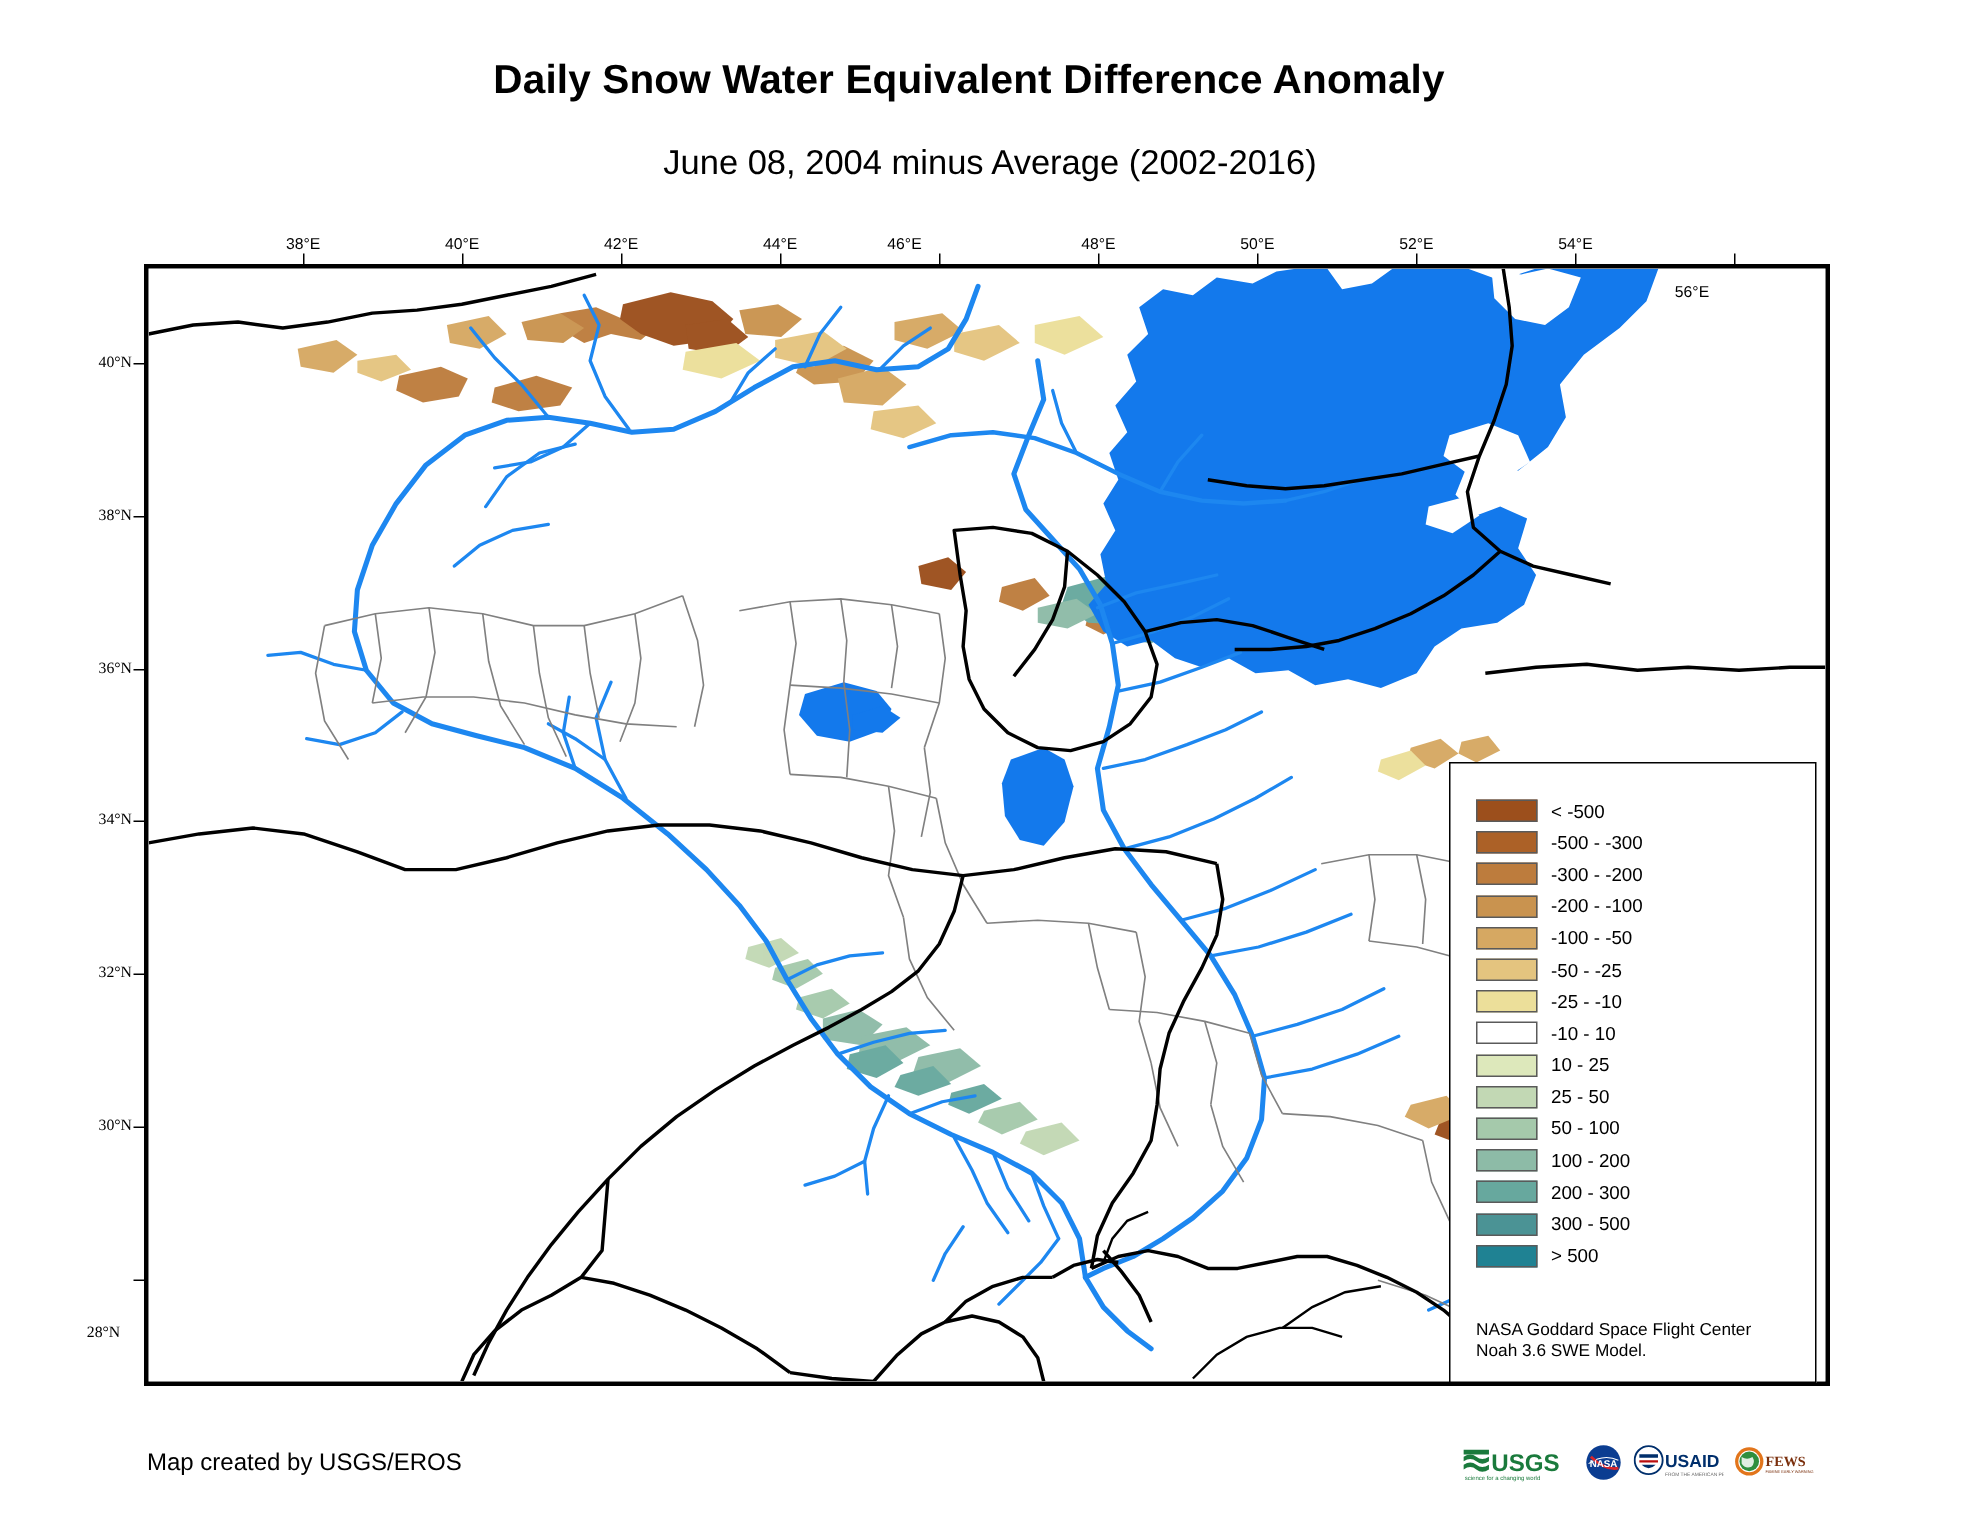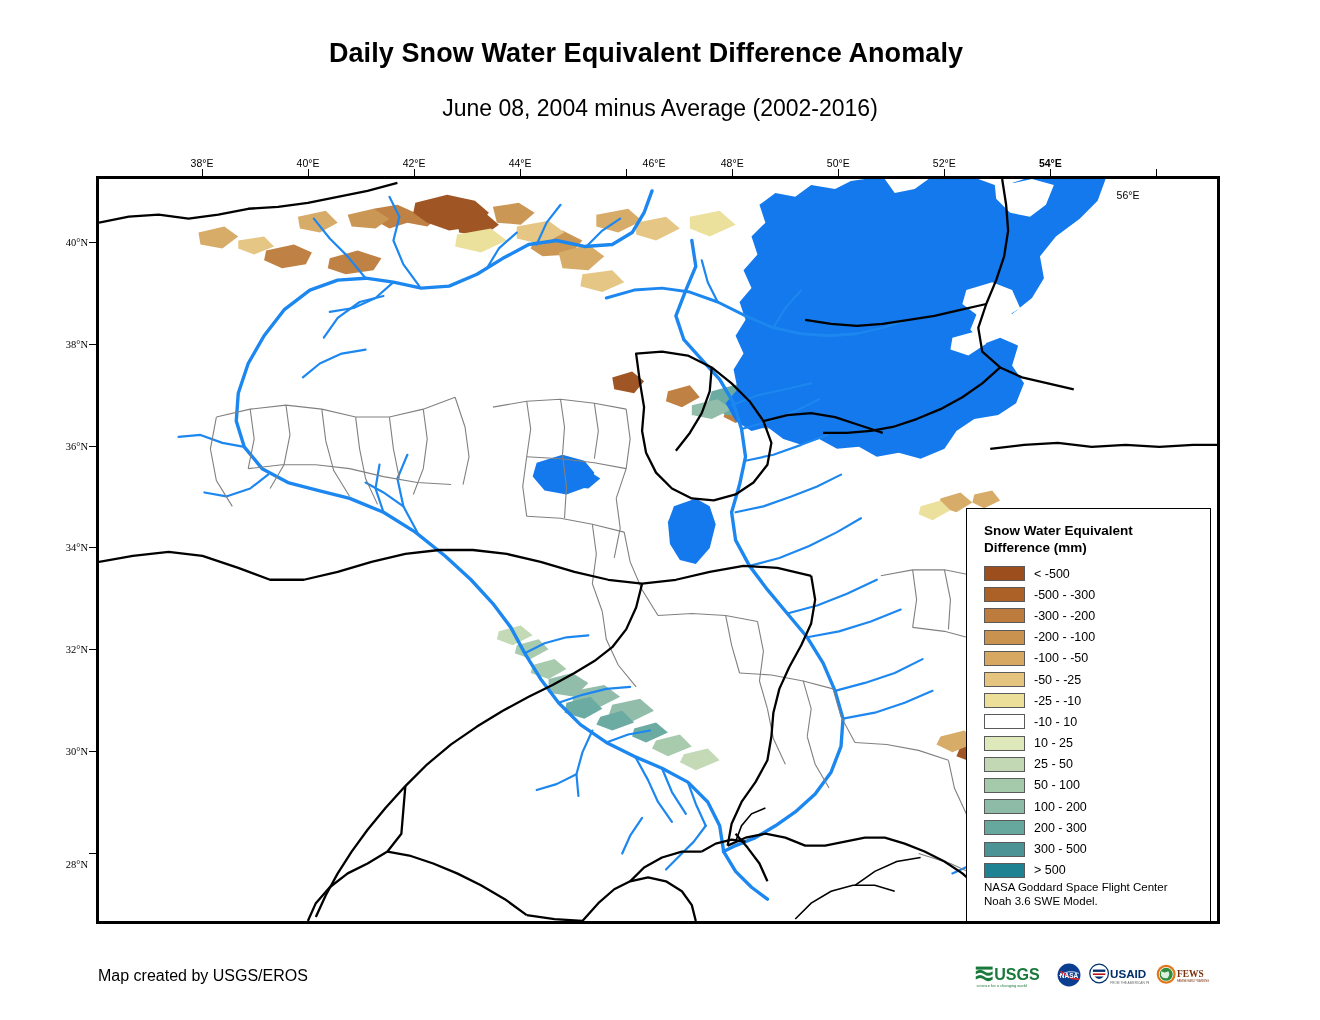--- a/index.html
+++ b/index.html
@@ -379,53 +379,49 @@
 
 <div id="ticks">
     <div class="tick-lon" style="left: 202.038px;">38°E</div>
     <div class="tick-lon-mark" style="left: 202.038px;"></div>
     <div class="tick-lon" style="left: 308.075px;">40°E</div>
     <div class="tick-lon-mark" style="left: 308.075px;"></div>
     <div class="tick-lon" style="left: 414.113px;">42°E</div>
     <div class="tick-lon-mark" style="left: 414.113px;"></div>
     <div class="tick-lon" style="left: 520.151px; text-align: right;">44°E</div>
     <div class="tick-lon-mark" style="left: 520.151px;"></div>
-    <div class="tick-lon" style="left: 654px;">46°E</div>
+    <div class="tick-lon" style="left: 603px;">46°E</div>
     <div class="tick-lon-mark" style="left: 626.189px;"></div>
     <div class="tick-lon" style="left: 732.226px;">48°E</div>
     <div class="tick-lon-mark" style="left: 732.226px;"></div>
     <div class="tick-lon" style="left: 838.264px; text-align: center;">50°E</div>
     <div class="tick-lon-mark" style="left: 838.264px;"></div>
     <div class="tick-lon" style="left: 944.302px;">52°E</div>
     <div class="tick-lon-mark" style="left: 944.302px;"></div>
-    <div class="tick-lon" style="left: 1050.34px; font-weight: bold;">54°E</div>
+    <div class="tick-lon" style="left: 1050.34px;">54°E</div>
     <div class="tick-lon-mark" style="left: 1050.34px;"></div>
     <div class="tick-lon" style="left: 1128px; margin-top: 32px;">56°E</div>
     <div class="tick-lon-mark" style="left: 1156.38px;"></div>
     <div class="tick-lat" style="top: 242.15px;">40°N</div>
     <div class="tick-lat-mark" style="top: 242.15px;"></div>
     <div class="tick-lat" style="top: 343.918px;">38°N</div>
     <div class="tick-lat-mark" style="top: 343.918px;"></div>
     <div class="tick-lat" style="top: 445.687px;">36°N</div>
     <div class="tick-lat-mark" style="top: 445.687px;"></div>
     <div class="tick-lat" style="top: 547.456px;">34°N</div>
     <div class="tick-lat-mark" style="top: 547.456px;"></div>
     <div class="tick-lat" style="top: 649.224px;">32°N</div>
     <div class="tick-lat-mark" style="top: 649.224px;"></div>
     <div class="tick-lat" style="top: 750.993px;">30°N</div>
     <div class="tick-lat-mark" style="top: 750.993px;"></div>
-    <div class="tick-lat" style="top: 864px;">28°N</div>
+    <div class="tick-lat" style="top: 889px; text-align: center;">28°N</div>
     <div class="tick-lat-mark" style="top: 852.762px;"></div>
   </div>
 
 <div id="legend">
-  <div id="legend-title">
-    <div>Snow Water Equivalent</div>
-    <div>Difference (mm)</div>
-  </div>
   <div id="legend-items">
       <div class="legend-row">
         <div class="legend-swatch" style="background: rgb(156, 79, 28);"></div>
         <div class="legend-label">&lt; -500</div>
       </div>
       <div class="legend-row">
         <div class="legend-swatch" style="background: rgb(172, 97, 39);"></div>
         <div class="legend-label">-500 - -300</div>
       </div>
       <div class="legend-row">

